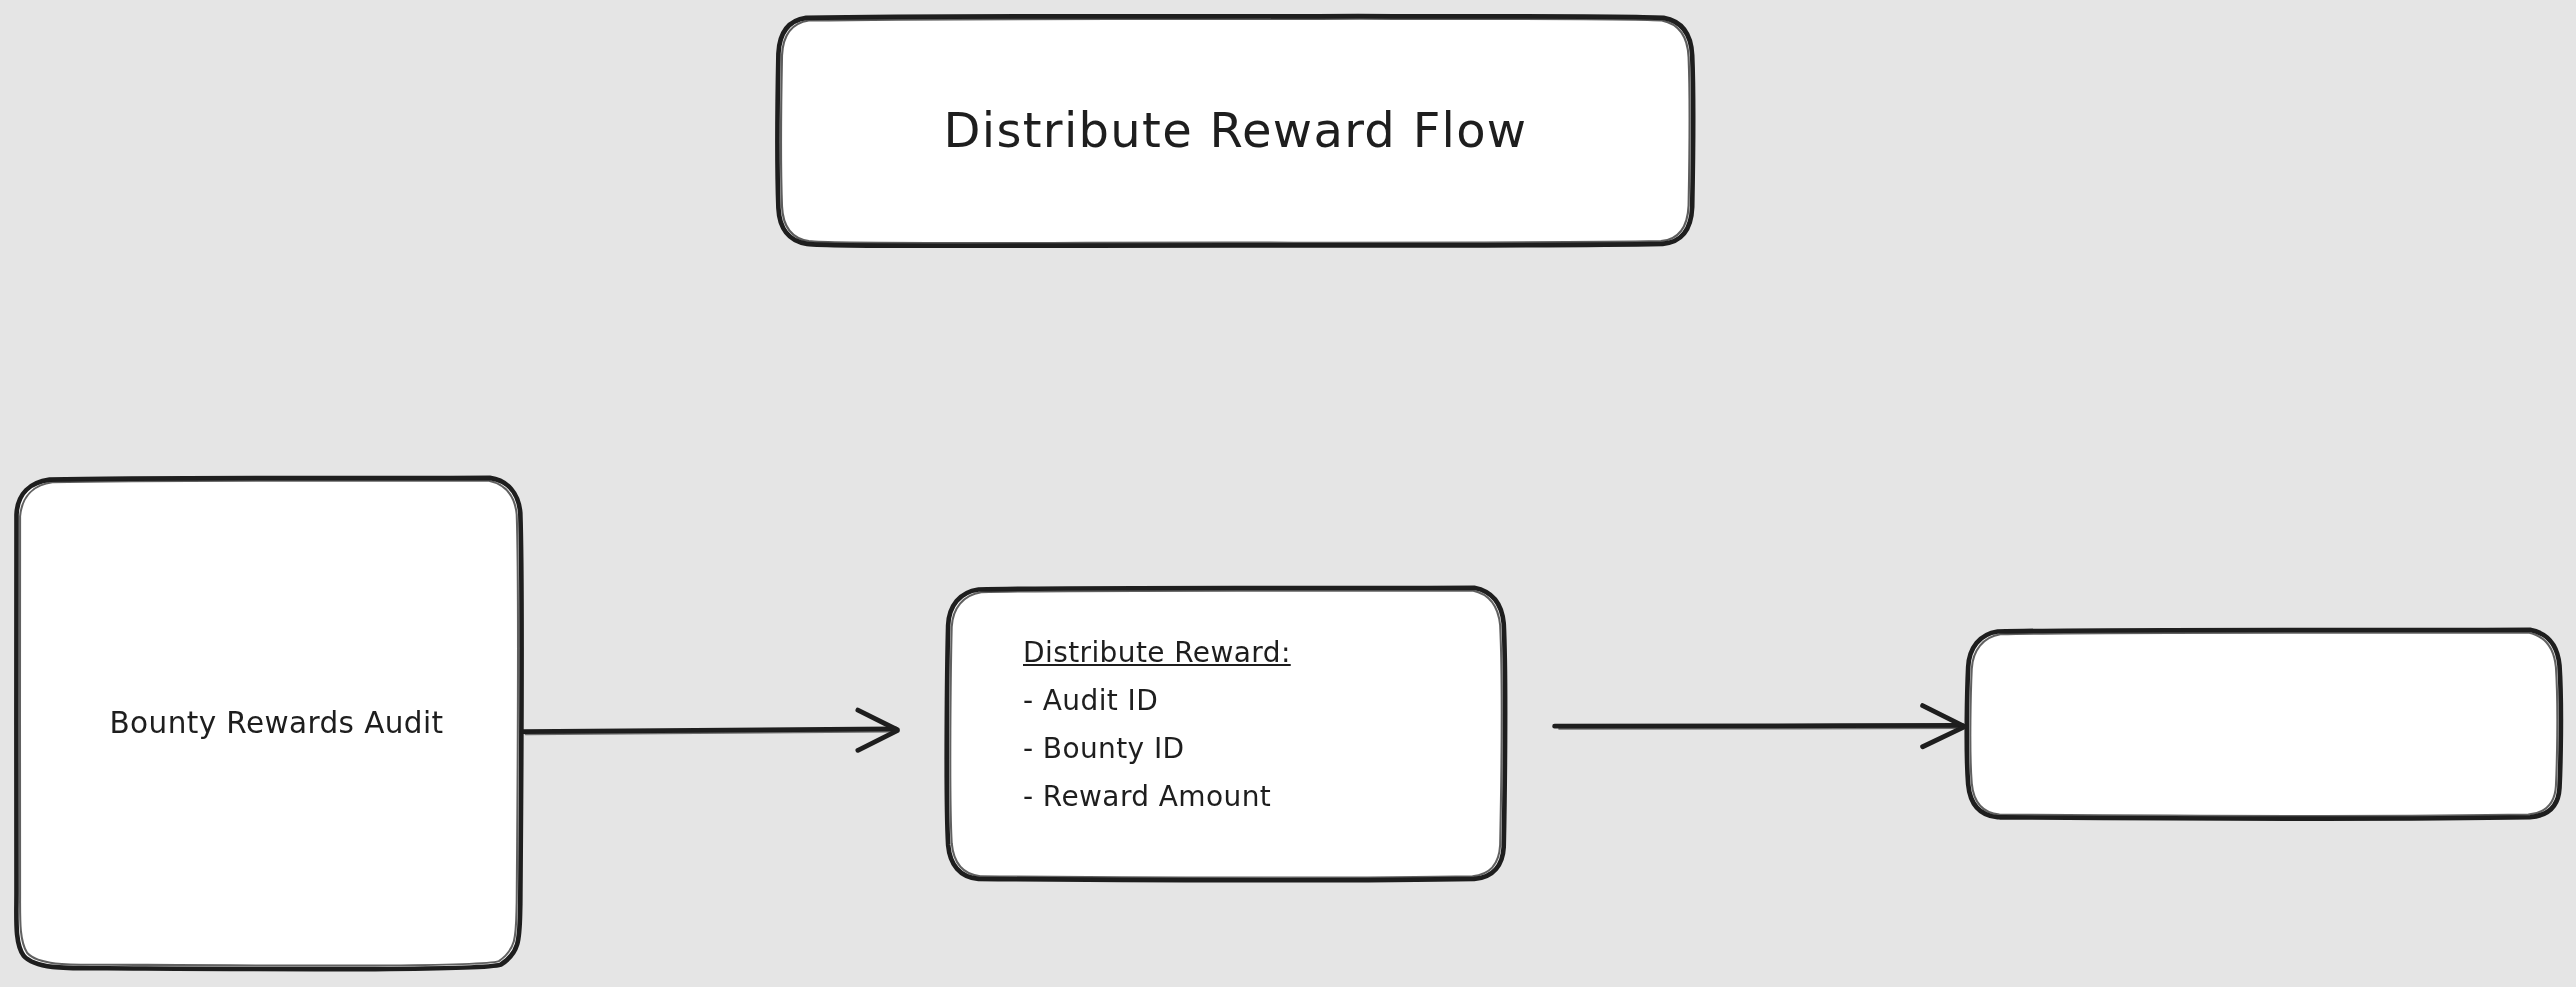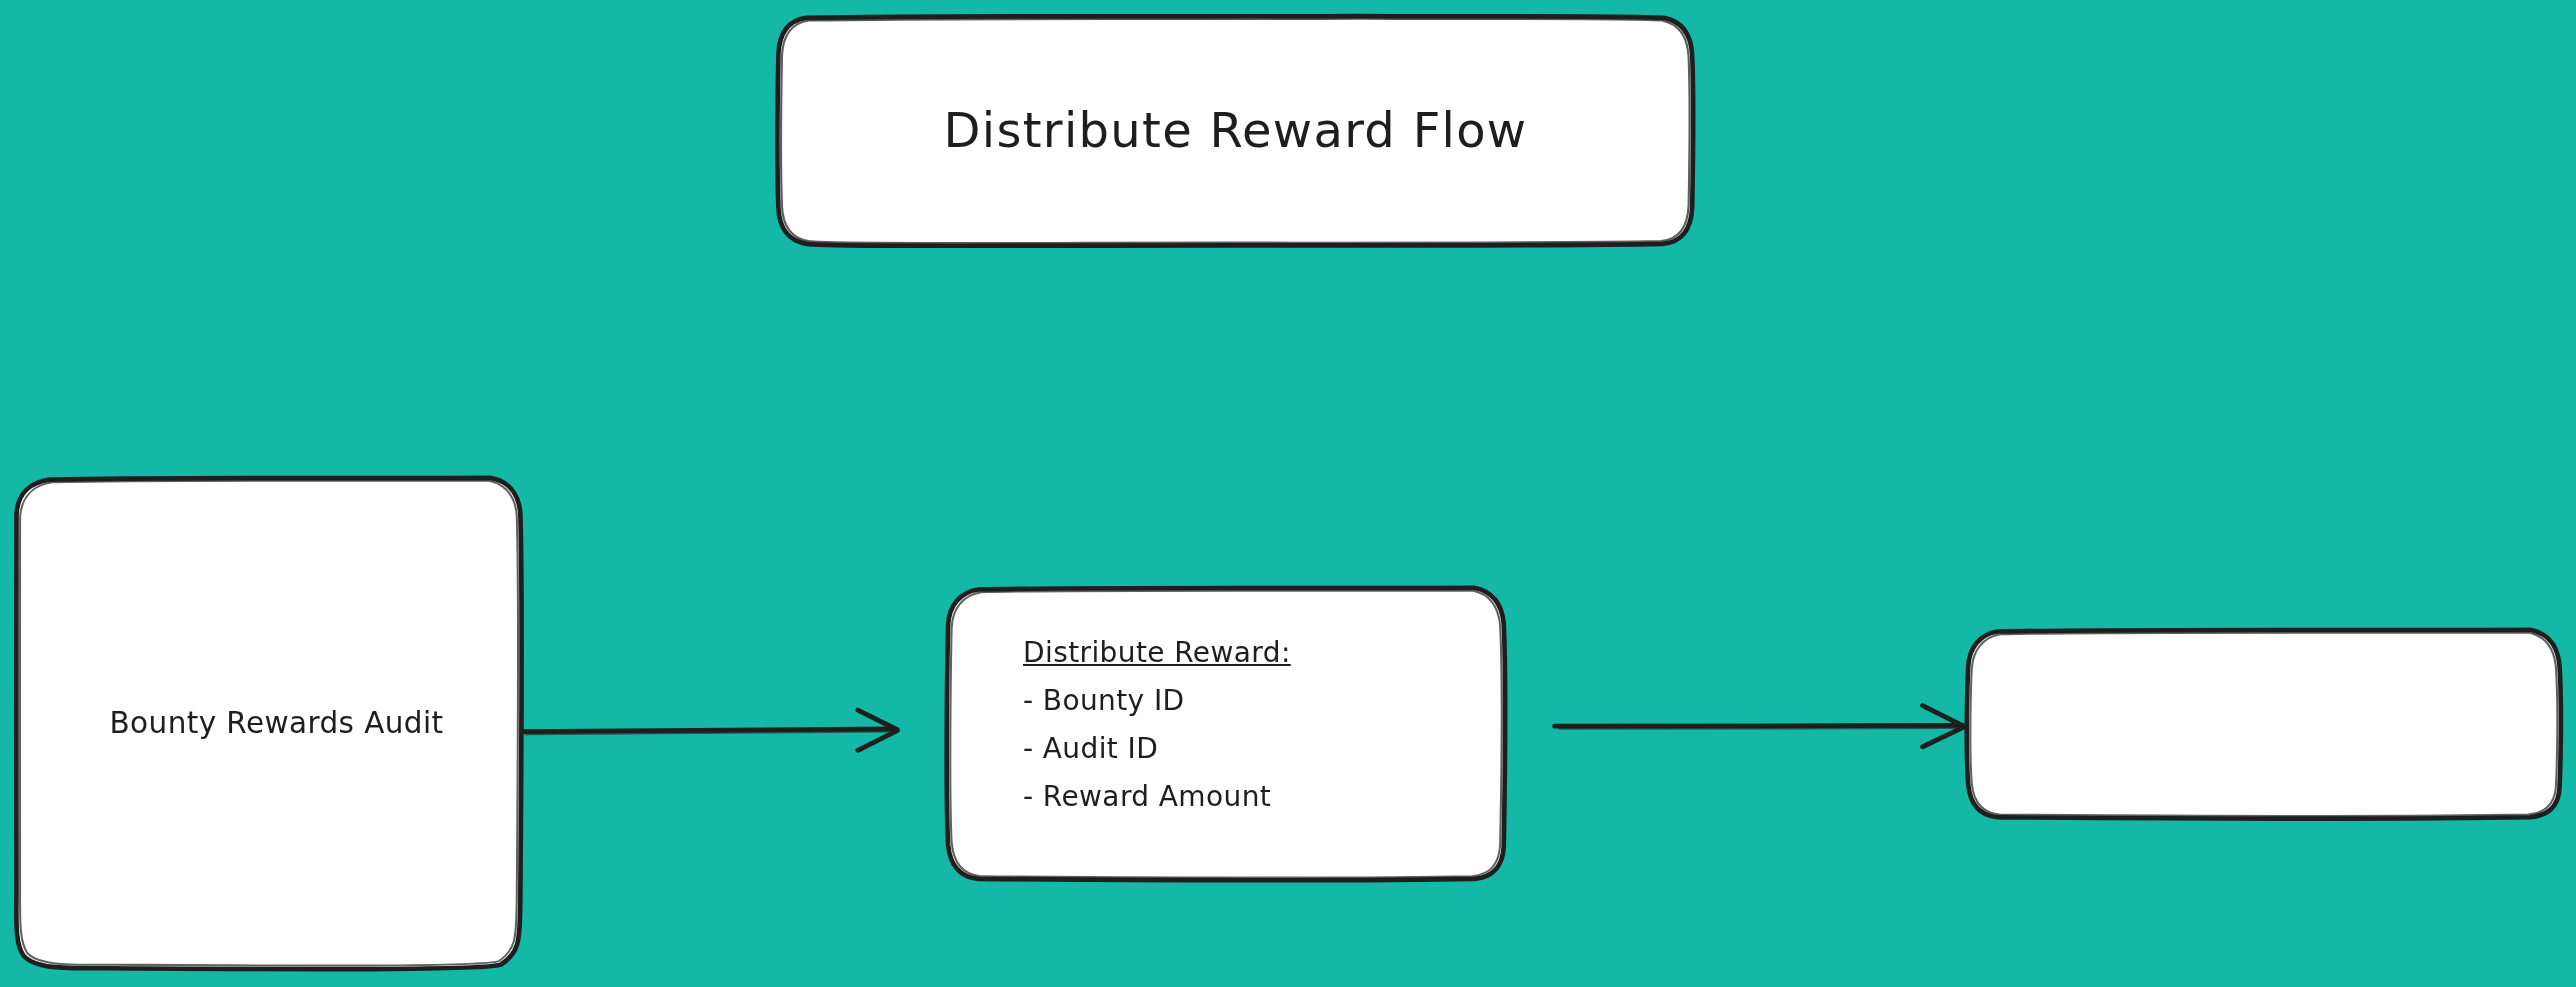--- a/index.html
+++ b/index.html
@@ -8,21 +8,21 @@
     padding: 0;
     background: #ffffff;
   }
   body {
     font-family: "DejaVu Sans", sans-serif;
   }
   #canvas {
     position: relative;
     width: 2576px;
     height: 987px;
-    background: #14b8a6;
+    background: #e5e5e5;
     overflow: hidden;
   }
   #sketch-layer {
     position: absolute;
     top: 0;
     left: 0;
     width: 2576px;
     height: 987px;
     pointer-events: none;
   }
@@ -135,22 +135,22 @@
     <div class="node-text title-text" style="left:0; top:0; width:915px; height:230px; display:flex; align-items:center; justify-content:center;">Distribute Reward Flow</div>
   </div>
 
   <div class="node-box" style="left:16px; top:478px; width:505px; height:491px;">
     <div class="node-text label-text" style="left:0; top:0; width:505px; height:491px; display:flex; align-items:center; justify-content:center;margin-left:8px;">Bounty Rewards Audit</div>
   </div>
 
   <div class="node-box" style="left:948px; top:588px; width:556px; height:292px;">
     <div style="position:absolute; left:75px; top:41px; width:456px;">
       <div class="node-text list-text" style="position:relative;text-decoration:underline;">Distribute Reward:</div>
+      <div class="node-text list-text" style="position:relative;">- Audit ID</div>
       <div class="node-text list-text" style="position:relative;">- Bounty ID</div>
-      <div class="node-text list-text" style="position:relative;">- Audit ID</div>
       <div class="node-text list-text" style="position:relative;">- Reward Amount</div>
     </div>
   </div>
 
 
   <div class="edge-hit" style="left:522px; top:711px; width:375px; height:41px;"></div>
   <div class="edge-hit" style="left:1555px; top:706px; width:409px; height:41px;"></div>
 
 </div>
 

